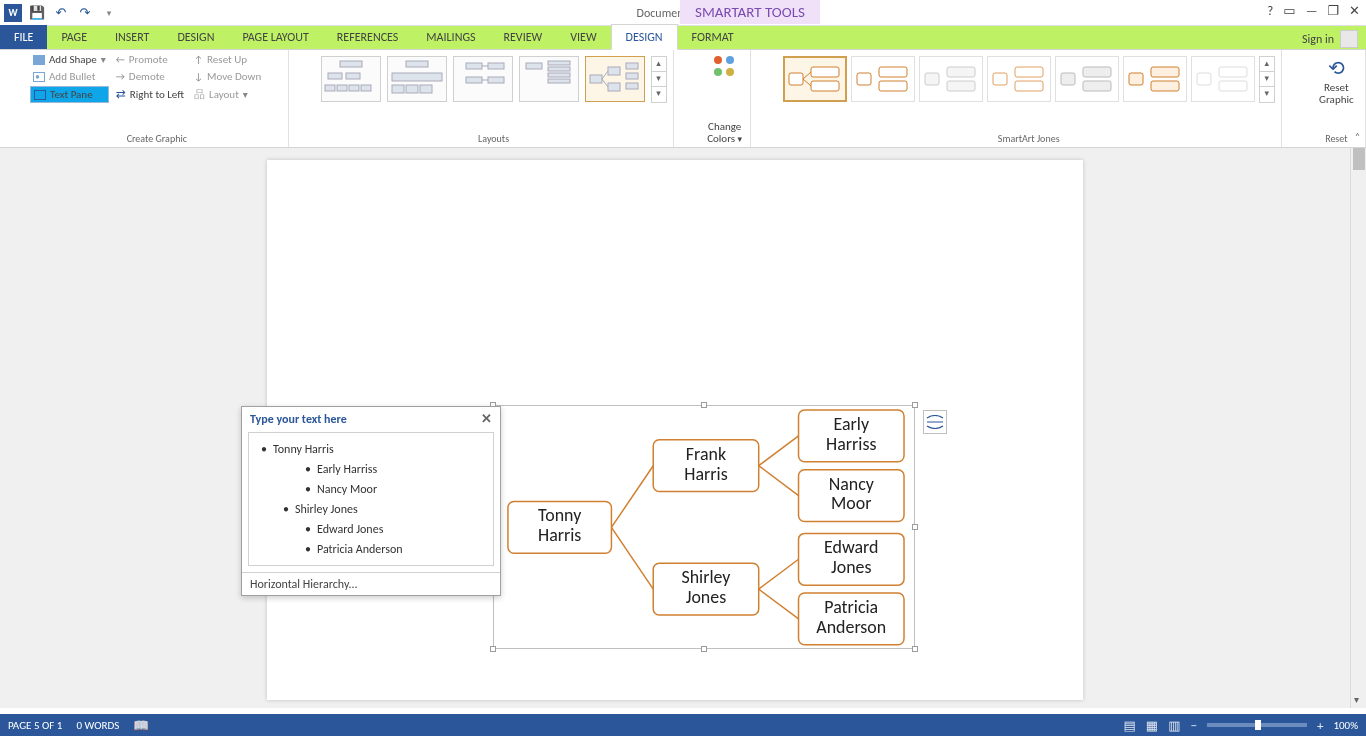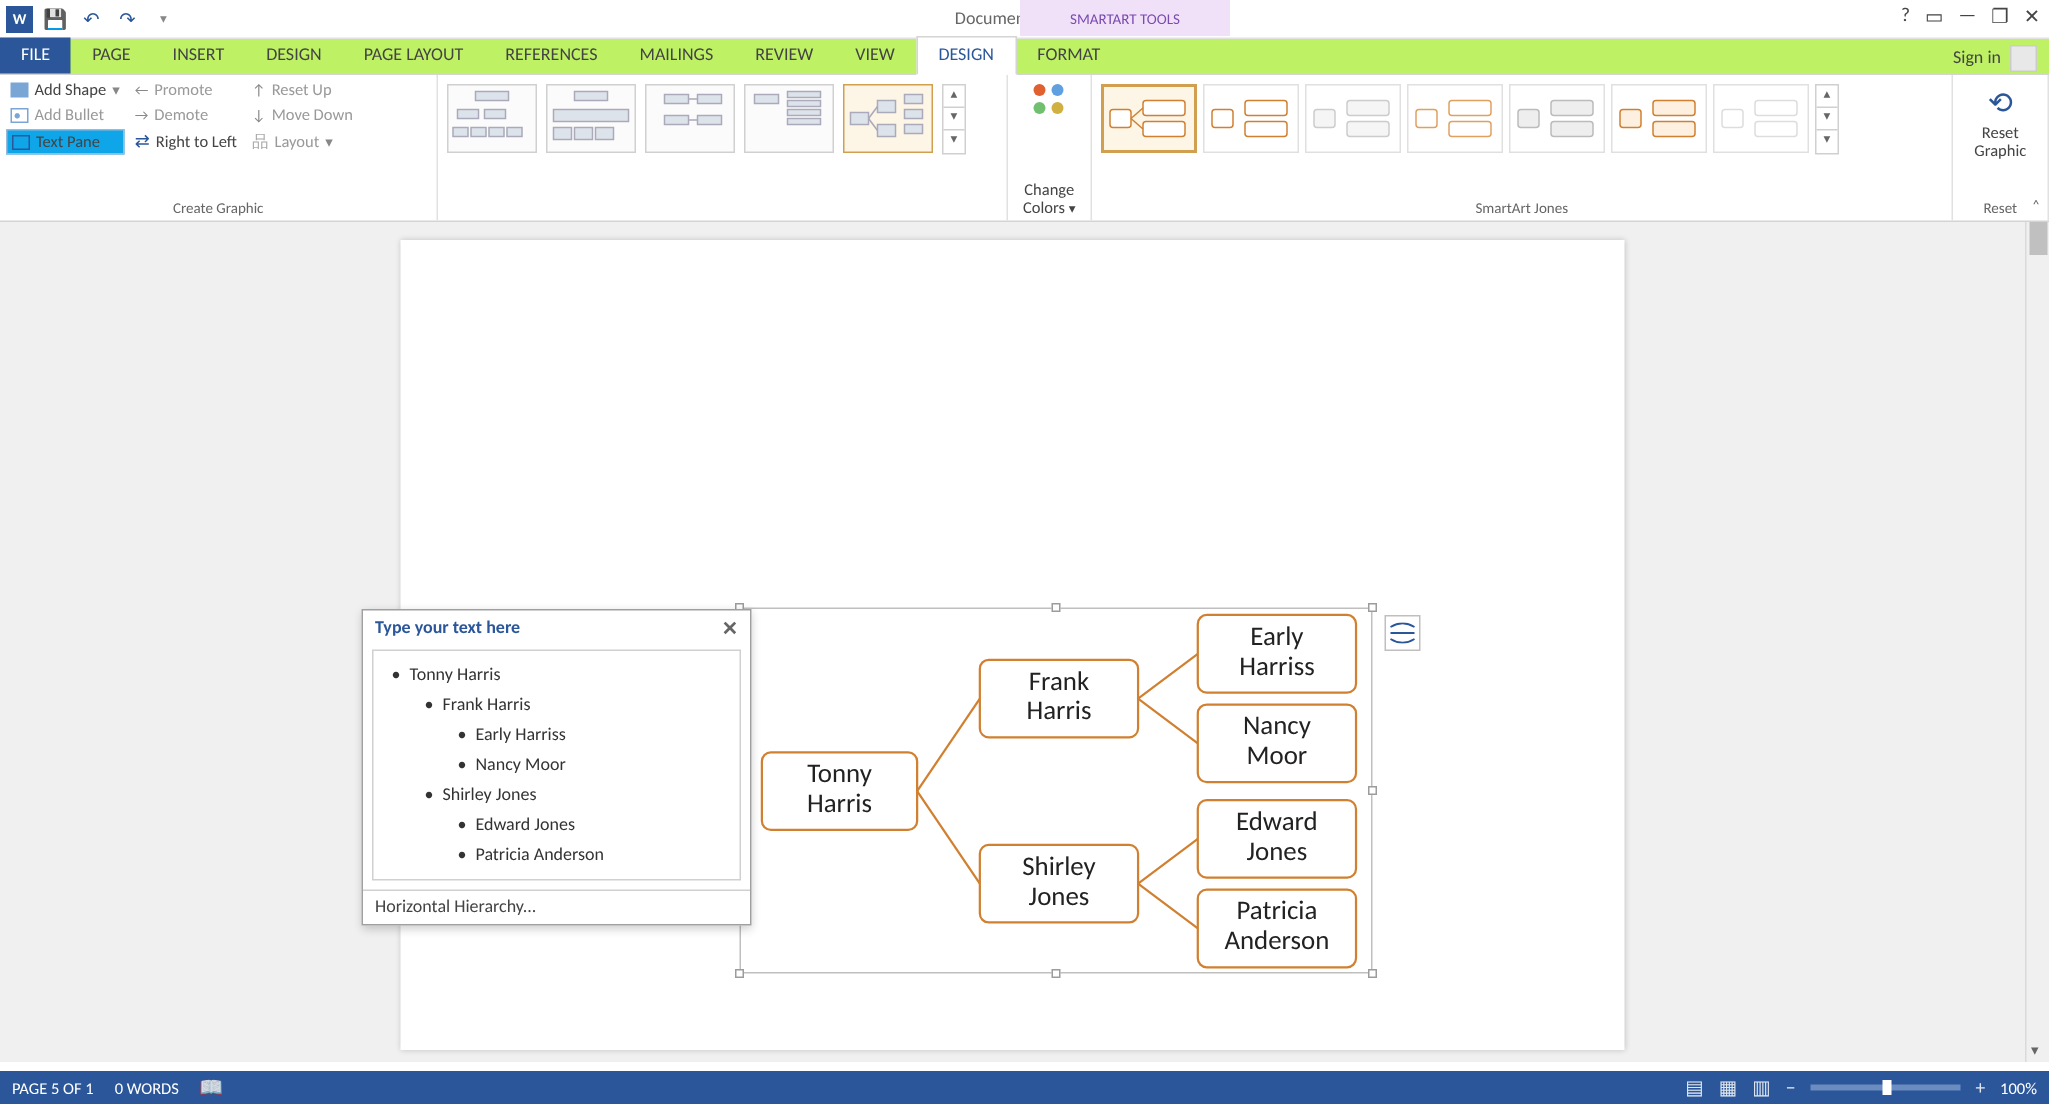--- a/index.html
+++ b/index.html
@@ -3,35 +3,35 @@
 <meta charset="utf-8">
 <style>
 * { margin:0; padding:0; box-sizing:border-box; font-family:"Segoe UI","Calibri",sans-serif; }
 body { width:1366px; height:736px; background:#fff; overflow:hidden; position:relative; }
 
 
 .titlebar { height:26px; background:#fff; border-bottom:1px solid #e1e1e1; display:flex; align-items:center; position:relative; }
 .qat { display:flex; align-items:center; gap:6px; padding-left:4px; }
 .qat-ico { width:18px; height:18px; display:flex; align-items:center; justify-content:center; color:#2b579a; cursor:pointer; font-size:13px; }
 .titlecenter { position:absolute; left:50%; transform:translateX(-50%); font-size:12px; color:#666; }
-.smartart-tools { position:absolute; left:680px; top:0; height:24px; width:140px; background:#f0e0f8; color:#7a4bb0; font-size:10px; display:flex; align-items:center; justify-content:center; }
+.smartart-tools { position:absolute; left:680px; top:0; height:24px; width:140px; background:#f0e0f8; color:#7a4bb0; font-size:15px; display:flex; align-items:center; justify-content:center; }
 .winbtns { position:absolute; right:6px; top:3px; display:flex; gap:10px; color:#444; font-size:13px; }
 .winbtns span { cursor:pointer; }
 
 
 .tabrow { height:24px; display:flex; align-items:flex-end; border-bottom:1px solid #d4d4d4; position:relative; background:#bef264; }
 .filetab { background:#2b579a; color:#fff; font-size:12px; padding:5px 14px; cursor:pointer; }
 .tab { font-size:12px; color:#444; padding:5px 14px; cursor:pointer; }
 .tab.design { color:#2b579a; border:1px solid #d4d4d4; border-bottom:1px solid #fff; margin-bottom:-1px; background:#fff; }
 .signin { position:absolute; right:8px; top:4px; font-size:12px; color:#444; display:flex; align-items:center; gap:6px; }
 .avatar-ico { width:18px; height:18px; background:#e8e8e8; border:1px solid #ccc; }
 
 
 .ribbon { height:98px; background:#fff; border-bottom:1px solid #d4d4d4; display:flex; position:relative; }
-.rgroup { border-right:1px solid #e1e1e1; display:flex; flex-direction:column; justify-content:space-between; padding:2px 4px 2px 4px; }
+.rgroup { border-right:1px solid #e1e1e1; display:flex; flex-direction:column; justify-content:space-between; padding:2px 4px 2px 4px;margin-left:26px; }
 .rgroup-label { font-size:10px; color:#666; text-align:center; padding-top:2px; }
 .cg-body { display:flex; gap:4px; }
 .cg-col { display:flex; flex-direction:column; gap:2px; }
 .cg-btn { display:flex; align-items:center; gap:4px; font-size:11px; color:#444; padding:1px 3px; cursor:pointer; white-space:nowrap; }
 .cg-btn.textpane { background:#0ea5e9; border:1px solid #9ab8d8; }
 .cg-btn .arr { color:#888; font-size:10px; }
 .cg-btn.disabled { color:#999; }
 .shape-ico { width:12px; height:10px; background:#7aa6d6; display:inline-block; }
 .bullet-ico { width:12px; height:10px; border:1px solid #7aa6d6; display:inline-block; position:relative; }
 .bullet-ico::before { content:"•"; position:absolute; left:1px; top:-3px; font-size:10px; color:#7aa6d6; }
@@ -254,20 +254,21 @@
             <line x1="14" y1="20" x2="20" y2="12" stroke="#aab"></line>
             <line x1="14" y1="20" x2="20" y2="28" stroke="#aab"></line>
           </svg>
         </div>
       <div class="gallery-scroll">
         <div>▴</div>
         <div>▾</div>
         <div>▾</div>
       </div>
     </div>
+    <div class="rgroup-label">Layouts</div>
   </div>
 
   <div class="rgroup changecolors">
     <div class="cc-ico">
       <span class="cc-dot" style="background:#e06030;left:2px;top:2px;"></span>
       <span class="cc-dot" style="background:#60a0e0;left:14px;top:2px;"></span>
       <span class="cc-dot" style="background:#70c070;left:2px;top:14px;"></span>
       <span class="cc-dot" style="background:#d0b040;left:14px;top:14px;"></span>
     </div>
     <div class="cc-lbl"><span>Change Colors</span> <span style="font-size:9px;">▾</span></div>
@@ -402,23 +403,20 @@
 
   <div class="textpane-win">
     <div class="tp-title">
       <span>Type your text here</span>
       <span class="tp-close">✕</span>
     </div>
     <div class="tp-body" id="tp-body">
         <div class="tp-item tp-l0">
           <span>Tonny Harris</span>
         </div>
-        <div class="tp-item tp-l1">
-          <span>Frank Harris</span>
-        </div>
         <div class="tp-item tp-l2">
           <span>Early Harriss</span>
         </div>
         <div class="tp-item tp-l2">
           <span>Nancy Moor</span>
         </div>
         <div class="tp-item tp-l1">
           <span>Shirley Jones</span>
         </div>
         <div class="tp-item tp-l2">

